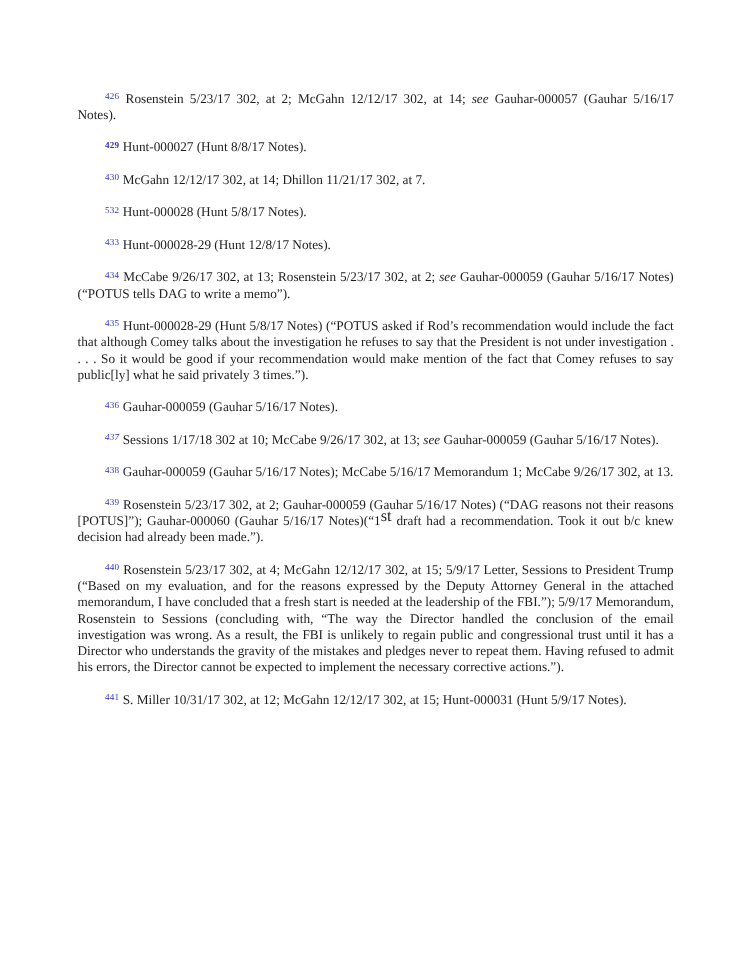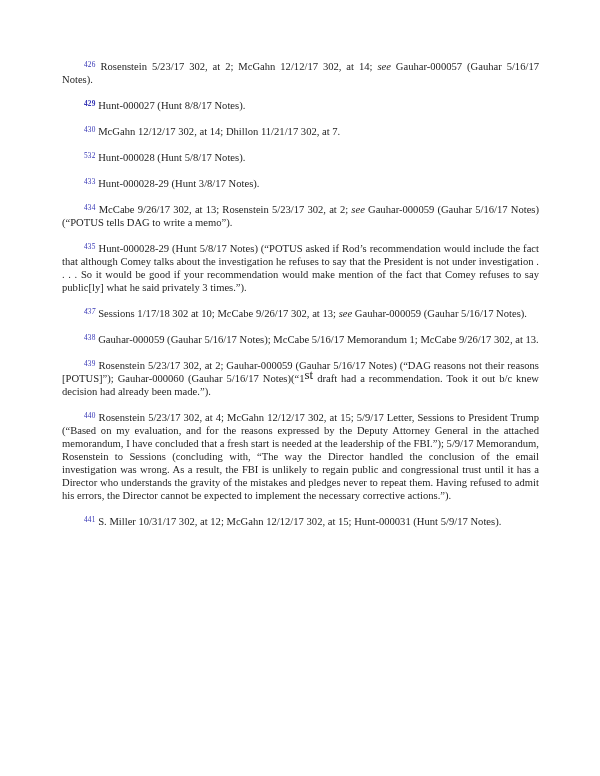--- a/index.html
+++ b/index.html
@@ -43,38 +43,39 @@
     line-height: 0;
     vertical-align: baseline;
     position: relative;
     top: -3px;
   }
 </style>
 </head>
 <body>
 
 <div class="page">
-  <div class="fn-list" id="fn-list" style="color: rgb(30, 30, 30);">
+  <div class="fn-list" id="fn-list" style="color: rgb(30, 30, 30); margin-top: 13px;">
   <p class="footnote"><sup class="fn-num" style="color: rgb(52, 52, 180);">426</sup><span class="fn-sep"> </span><span class="fn-text"><span class="seg-normal">Rosenstein 5/23/17 302, at 2; McGahn 12/12/17 302, at 14; </span><span class="seg-italic">see</span><span class="seg-normal"> Gauhar-000057 (Gauhar 5/16/17 Notes).</span></span></p>
 
 
 
   <p class="footnote"><sup class="fn-num" style="color: rgb(52, 52, 180); font-weight: bold;">429</sup><span class="fn-sep"> </span><span class="fn-text"><span class="seg-normal">Hunt-000027 (Hunt 8/8/17 Notes).</span></span></p>
 
   <p class="footnote"><sup class="fn-num" style="color: rgb(52, 52, 180);">430</sup><span class="fn-sep"> </span><span class="fn-text"><span class="seg-normal">McGahn 12/12/17 302, at 14; Dhillon 11/21/17 302, at 7.</span></span></p>
 
   <p class="footnote"><sup class="fn-num" style="color: rgb(52, 52, 180);">532</sup><span class="fn-sep"> </span><span class="fn-text"><span class="seg-normal">Hunt-000028 (Hunt 5/8/17 Notes).</span></span></p>
 
 
-  <p class="footnote"><sup class="fn-num" style="color: rgb(52, 52, 180);">433</sup><span class="fn-sep"> </span><span class="fn-text"><span class="seg-normal">Hunt-000028-29 (Hunt 3/8/17 Notes).</span></span></p>
+  <p class="footnote"><sup class="fn-num" style="color: rgb(52, 52, 180);">433</sup><span class="fn-sep"> </span><span class="fn-text"><span class="seg-normal">Hunt-000028-29 (Hunt 12/8/17 Notes).</span></span></p>
 
   <p class="footnote"><sup class="fn-num" style="color: rgb(52, 52, 180);">434</sup><span class="fn-sep"> </span><span class="fn-text"><span class="seg-normal">McCabe 9/26/17 302, at 13; Rosenstein 5/23/17 302, at 2; </span><span class="seg-italic">see</span><span class="seg-normal"> Gauhar-000059 (Gauhar 5/16/17 Notes) (“POTUS tells DAG to write a memo”).</span></span></p>
 
   <p class="footnote"><sup class="fn-num" style="color: rgb(52, 52, 180);">435</sup><span class="fn-sep"> </span><span class="fn-text"><span class="seg-normal">Hunt-000028-29 (Hunt 5/8/17 Notes) (“POTUS asked if Rod’s recommendation would include the fact that although Comey talks about the investigation he refuses to say that the President is not under investigation . . . . So it would be good if your recommendation would make mention of the fact that Comey refuses to say public[ly] what he said privately 3 times.”).</span></span></p>
 
+  <p class="footnote"><sup class="fn-num" style="color: rgb(52, 52, 180);">436</sup><span class="fn-sep"> </span><span class="fn-text"><span class="seg-normal">Gauhar-000059 (Gauhar 5/16/17 Notes).</span></span></p>
 
   <p class="footnote"><sup class="fn-num" style="color: rgb(52, 52, 180); font-style: italic;">437</sup><span class="fn-sep"> </span><span class="fn-text"><span class="seg-normal">Sessions 1/17/18 302 at 10; McCabe 9/26/17 302, at 13; </span><span class="seg-italic">see</span><span class="seg-normal"> Gauhar-000059 (Gauhar 5/16/17 Notes).</span></span></p>
 
   <p class="footnote"><sup class="fn-num" style="color: rgb(52, 52, 180);">438</sup><span class="fn-sep"> </span><span class="fn-text"><span class="seg-normal">Gauhar-000059 (Gauhar 5/16/17 Notes); McCabe 5/16/17 Memorandum 1; McCabe 9/26/17 302, at 13.</span></span></p>
 
   <p class="footnote"><sup class="fn-num" style="color: rgb(52, 52, 180);">439</sup><span class="fn-sep"> </span><span class="fn-text"><span class="seg-normal">Rosenstein 5/23/17 302, at 2; Gauhar-000059 (Gauhar 5/16/17 Notes) (“DAG reasons not their reasons [POTUS]”); Gauhar-000060 (Gauhar 5/16/17 Notes)(“1</span><sup class="seg-sup">st</sup><span class="seg-normal"> draft had a recommendation. Took it out b/c knew decision had already been made.”).</span></span></p>
 
   <p class="footnote"><sup class="fn-num" style="color: rgb(52, 52, 180);">440</sup><span class="fn-sep"> </span><span class="fn-text"><span class="seg-normal">Rosenstein 5/23/17 302, at 4; McGahn 12/12/17 302, at 15; 5/9/17 Letter, Sessions to President Trump (“Based on my evaluation, and for the reasons expressed by the Deputy Attorney General in the attached memorandum, I have concluded that a fresh start is needed at the leadership of the FBI.”); 5/9/17 Memorandum, Rosenstein to Sessions (concluding with, “The way the Director handled the conclusion of the email investigation was wrong. As a result, the FBI is unlikely to regain public and congressional trust until it has a Director who understands the gravity of the mistakes and pledges never to repeat them. Having refused to admit his errors, the Director cannot be expected to implement the necessary corrective actions.”).</span></span></p>
 
   <p class="footnote"><sup class="fn-num" style="color: rgb(52, 52, 180);">441</sup><span class="fn-sep"> </span><span class="fn-text"><span class="seg-normal">S. Miller 10/31/17 302, at 12; McGahn 12/12/17 302, at 15; Hunt-000031 (Hunt 5/9/17 Notes).</span></span></p>

